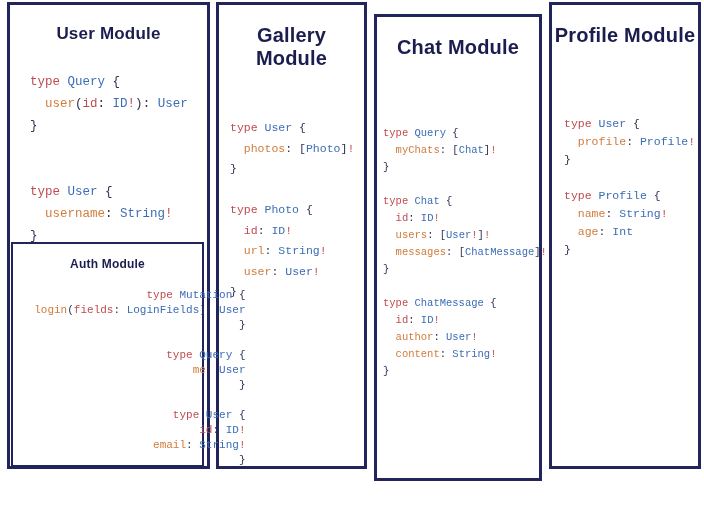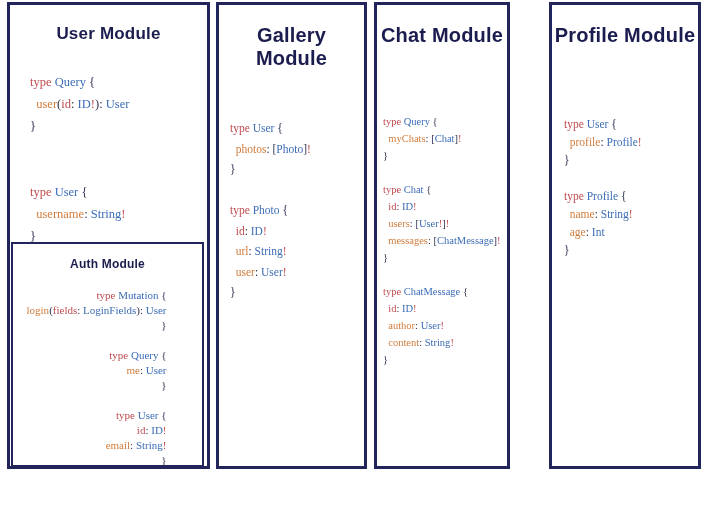--- a/index.html
+++ b/index.html
@@ -2,26 +2,26 @@
 <html style="--r: #bf4a4f; --b: #3c6db6; --o: #d07c3c; --d: #303250; --border: #22255b; --title: #1b1d4f; --bg: #ffffff;"><head>
 <meta charset="utf-8">
 <style>
   html,body{margin:0;padding:0;background:#ffffff;}
   #stage{position:relative;width:704px;height:511px;background:#ffffff;overflow:hidden;
          font-family:"Liberation Sans",sans-serif;}
   .panel{position:absolute;top:2px;height:467px;box-sizing:border-box;
          background:#ffffff;border:3px solid var(--border);}
   .p1{left:7px;width:203px;}
   .p2{left:216px;width:151px;}
-  .p3{left:374px;width:136px;}
+  .p3{left:374px;width:168px;margin-top:12px;}
   .p4{left:549px;width:152px;}
   .title{text-align:center;font-weight:bold;color:var(--title);letter-spacing:.2px;}
   .p1 .title{font-size:17px;margin-top:19px;}
   .p2 .title,.p3 .title,.p4 .title{font-size:20px;margin-top:19px;}
-  .code{position:absolute;font-family:Liberation Serif, serif;white-space:pre;
+  .code{position:absolute;font-family:Liberation Mono, monospace;white-space:pre;
         color:var(--d);}
   .p1 > .code{left:20px;top:66px;font-size:12.5px;line-height:22px;}
   .p2 > .code{left:11px;top:113px;font-size:11.5px;line-height:20.5px;}
   .p3 > .code{left:6px;top:108px;font-size:10.5px;line-height:17px;}
   .p4 > .code{left:12px;top:110px;font-size:11.5px;line-height:18px;}
   .authbox{position:absolute;left:1px;top:237px;width:193px;height:225px;z-index:2;
            box-sizing:border-box;border:2px solid var(--border);background:#ffffff;}
   .authbox .title{font-size:12px;margin-top:13px;}
   .authbox > .code{left:8px;top:44px;font-size:11px;line-height:15px;text-align:right;}
   .tk-r{color:var(--r);}

